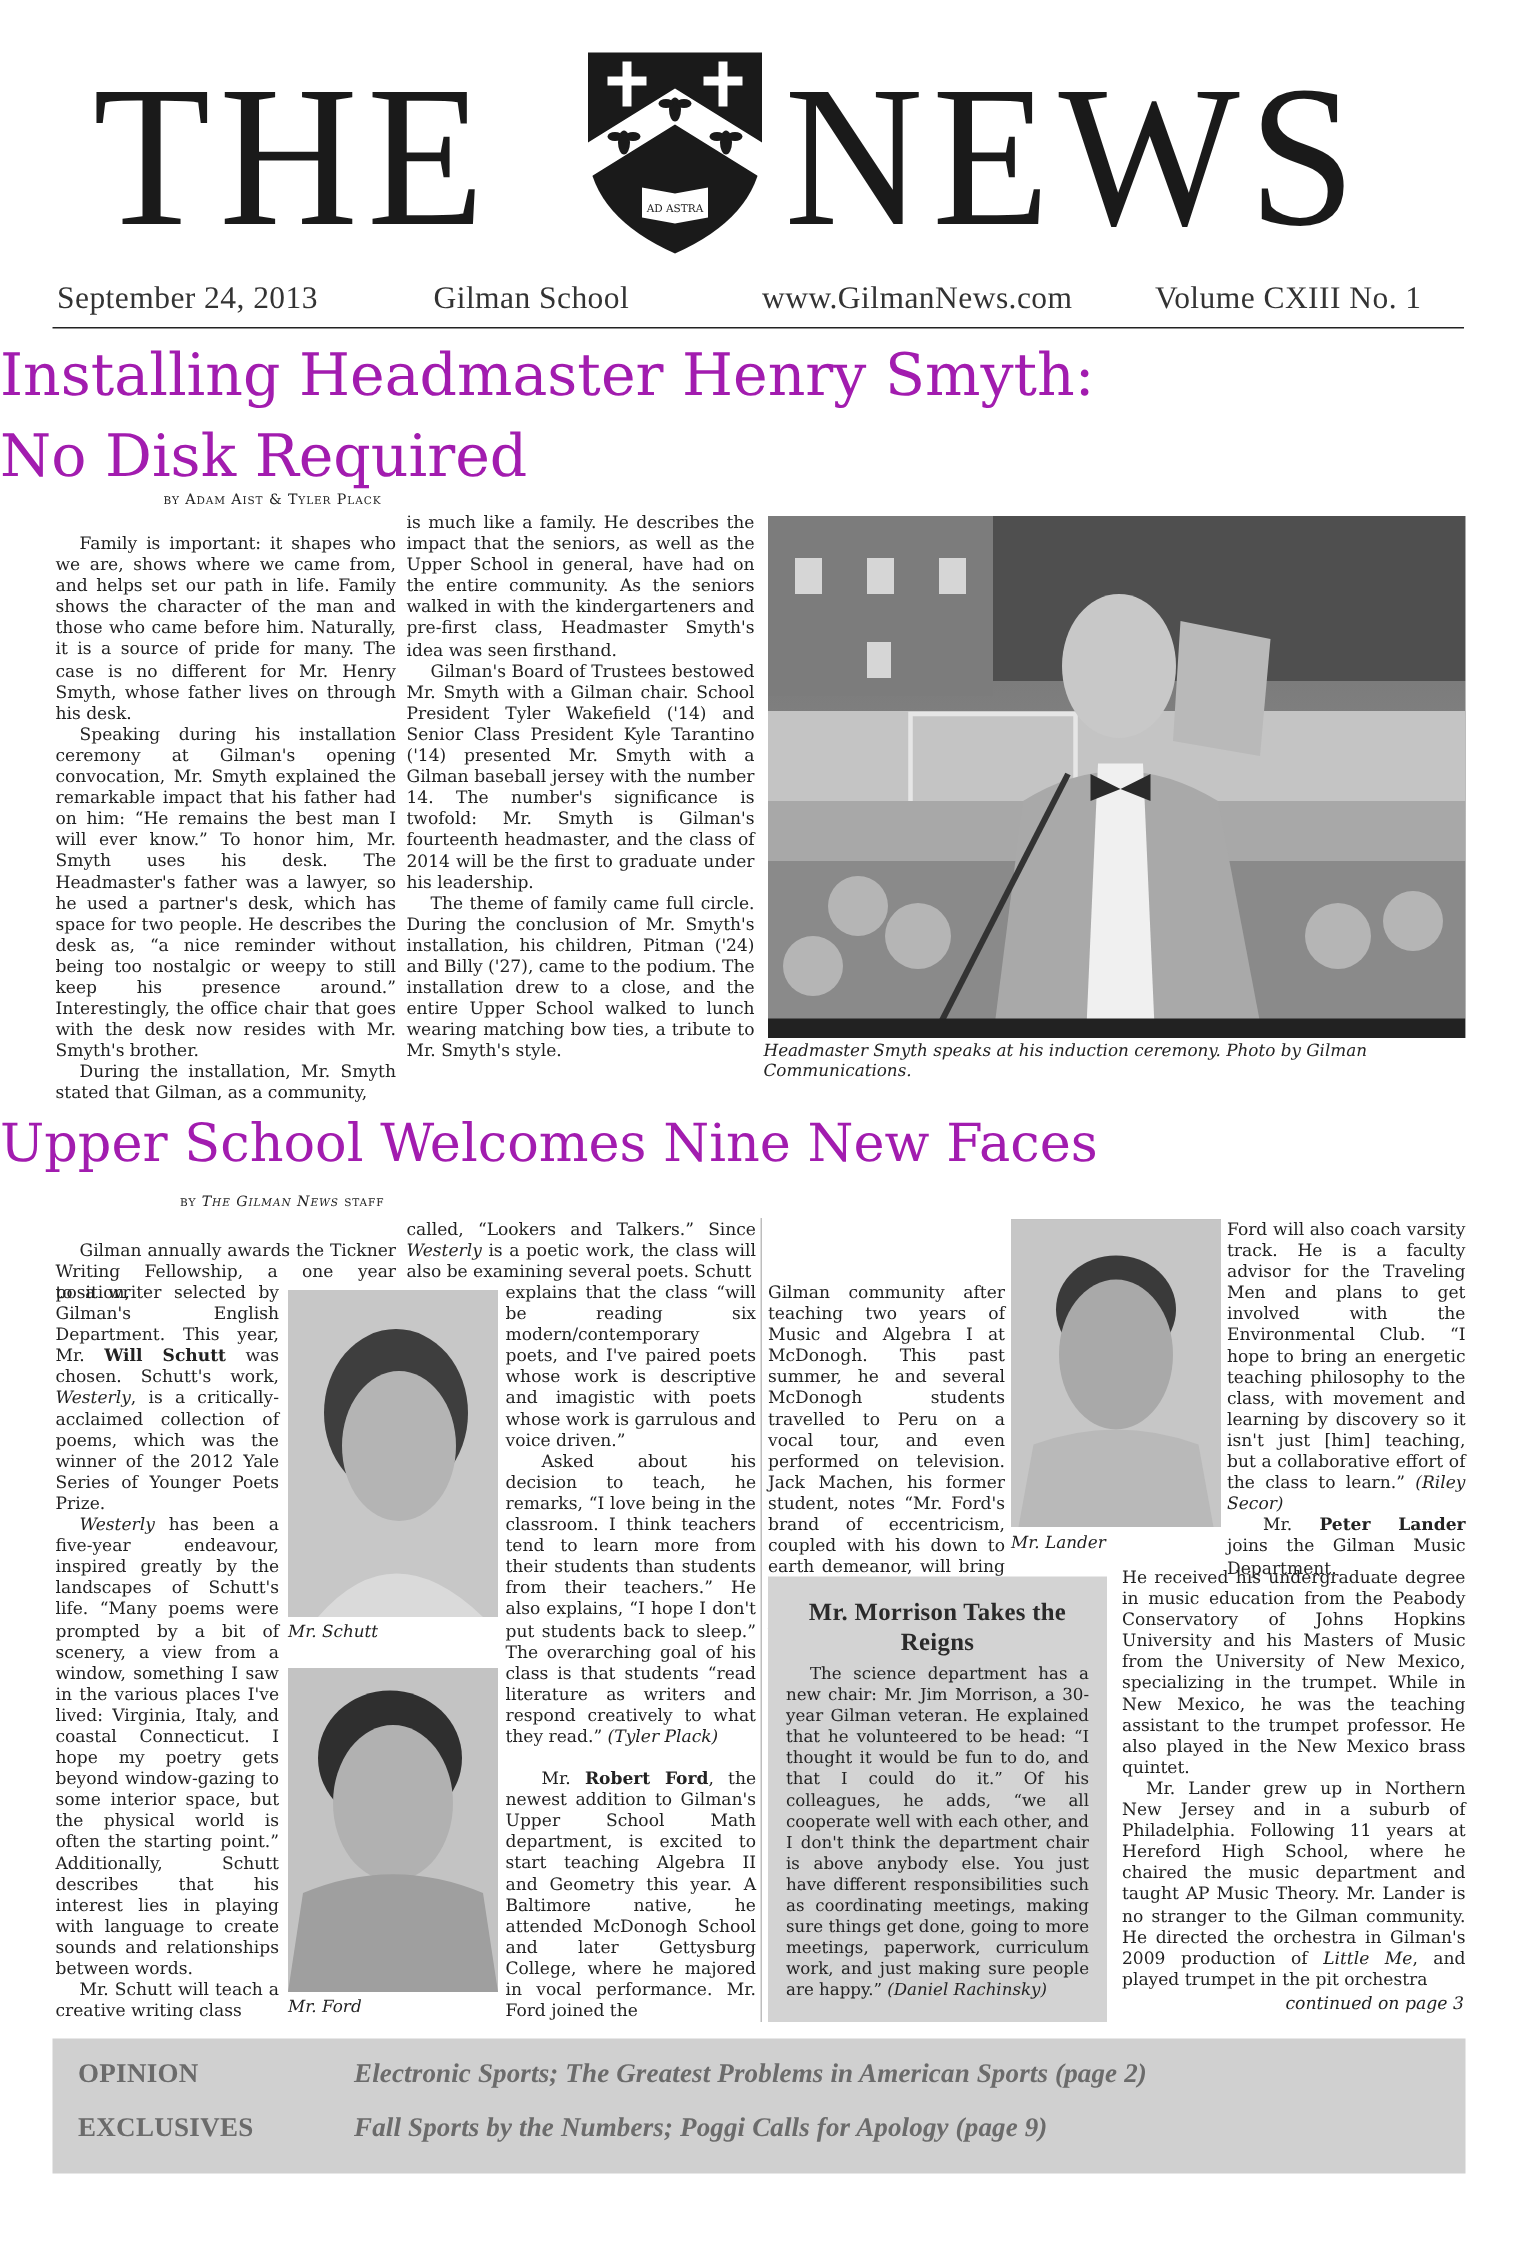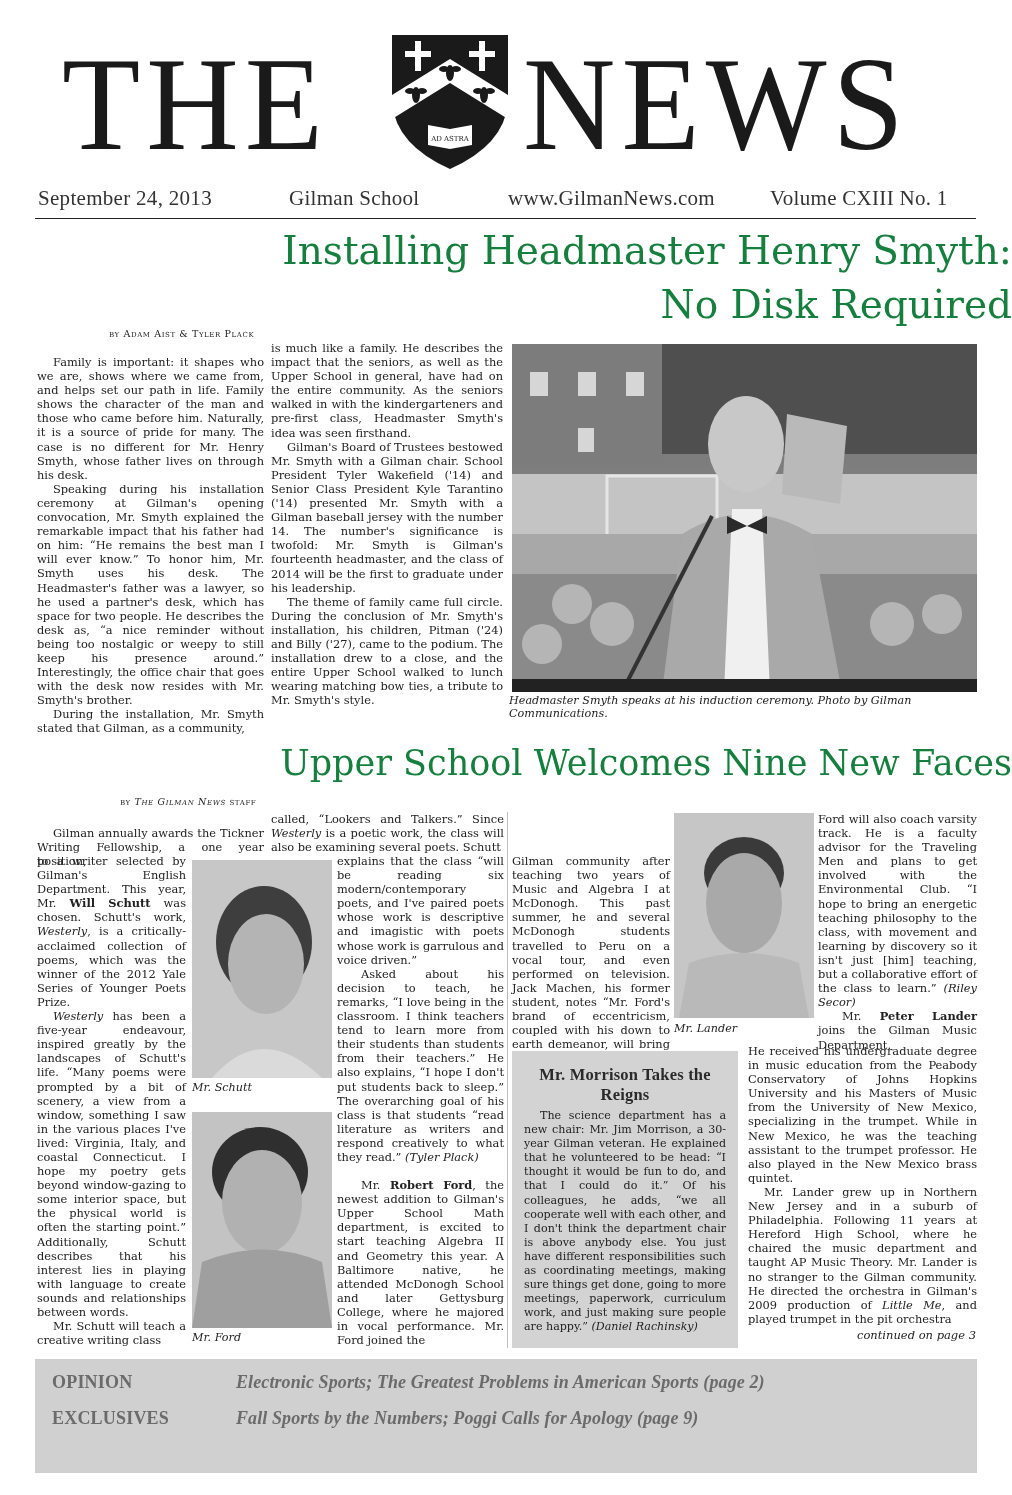--- a/index.html
+++ b/index.html
@@ -6,44 +6,44 @@
   html, body { width: 1012px; height: 1495px; background: #ffffff; }
   body { position: relative; font-family: "DejaVu Serif", serif; color: #1e1e1e; overflow: hidden; }
 
   
   .masthead-word { position: absolute; top: 40px; font-family: "Liberation Serif", serif; font-size: 128px; line-height: 128px; letter-spacing: 6px; color: #1a1a1a; font-weight: normal; transform: scaleY(1.05); }
   .crest { position: absolute; left: 390px; top: 33px; width: 120px; height: 138px; }
 
   .dateline { position: absolute; top: 186px; font-family: "Liberation Serif", serif; font-size: 21px; color: #333; letter-spacing: 0.3px; }
   .rule { position: absolute; left: 35px; width: 941px; height: 1px; background: #222; }
 
-  .headline { position: absolute; left: 0; width: 1012px; text-align: right; font-family: "DejaVu Serif", serif; color: #15803d; }
+  .headline { position: absolute; left: 0; width: 1012px; text-align: left; font-family: "DejaVu Serif", serif; color: #a21caf; }
   .h1a { top: 227px; font-size: 39px; line-height: 48px; }
-  .h1b { top: 281px; font-size: 39px; line-height: 48px; padding-left: 24px; }
+  .h1b { top: 281px; font-size: 39px; line-height: 48px; }
   .h2 { top: 741px; font-size: 35px; line-height: 44px; }
 
   .byline { position: absolute; font-size: 9.5px; letter-spacing: 0.6px; font-variant: small-caps; color: #222; margin-left: 43px; }
   .byline i { font-style: italic; }
 
   .col { position: absolute; font-family: "DejaVu Serif", serif; font-size: 11.4px; line-height: 14.1px; color: #222; text-align: justify; }
   .col p { text-indent: 16px; }
   .col p.noindent { text-indent: 0; }
   .col b { font-weight: bold; }
   .col i { font-style: italic; }
 
   .photo { position: absolute; overflow: hidden; background: #888; }
   .caption { position: absolute; font-style: italic; font-size: 11.2px; color: #222; text-align: left; }
 
   .sidebar-box { position: absolute; left: 512px; top: 1051px; width: 226px; height: 297px; background: #d3d3d3; padding: 14px 12px 0 12px; }
   .sidebar-title { font-family: "Liberation Serif", serif; font-size: 16.5px; font-weight: bold; color: #2a2a2a; text-align: center; margin-bottom: 4px; letter-spacing: 0.2px; }
   .sidebar-body { font-size: 11.1px; line-height: 14.1px; text-align: justify; text-indent: 16px; color: #222; }
 
   .continued { position: absolute; right: 36px; top: 1328px; font-style: italic; font-size: 11.5px; color: #222; }
 
-  .teaser { position: absolute; left: 35px; top: 1359px; width: 942px; height: 114px; background: #d0d0d0; }
+  .teaser { position: absolute; left: 35px; top: 1359px; width: 942px; height: 90px; background: #d0d0d0; }
   .teaser-row { position: absolute; left: 0; width: 100%; height: 28px; font-family: "Liberation Serif", serif; font-weight: bold; font-size: 18px; color: #6b6b6b; }
   .teaser-cat { position: absolute; left: 17px; top: 3px; letter-spacing: 0.2px; }
   .teaser-text { position: absolute; left: 201px; top: 3px; letter-spacing: 0.1px; font-style: italic; }
   .col-rule { position: absolute; width: 1px; background: #bdbdbd; }
 </style>
 </head>
 <body>
 
 <div class="masthead-word" style="left:62px;">THE</div>
 <svg class="crest" viewBox="0 0 120 138">

